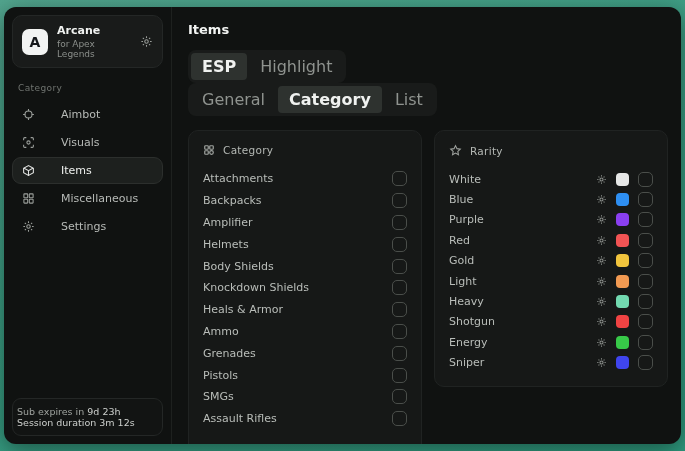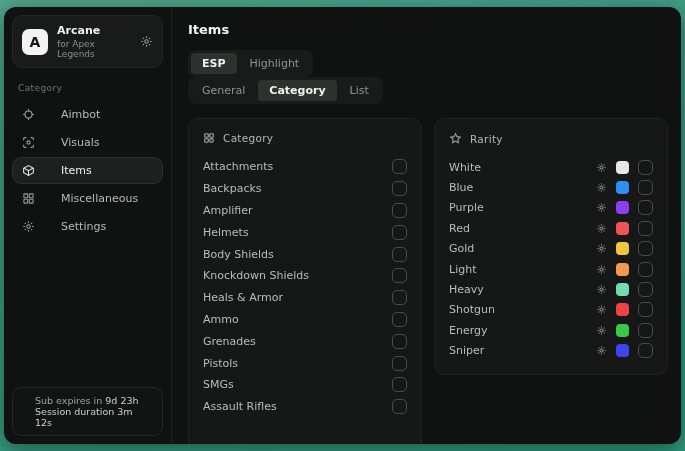--- a/index.html
+++ b/index.html
@@ -44,36 +44,36 @@
     color:#b7bab7; font-size:11px; cursor:pointer;
   }
   .nav-item .ic { display:flex; color:#9a9e9a; }
   .nav-item.active {
     background:#1d201e; border-color:#2c2f2d; color:#eef0ee;
   }
   .nav-item.active .ic { color:#dfe1df; }
   .side-footer {
     position:absolute; left:8px; right:8px; bottom:8px;
     border:1px solid #242726; border-radius:9px;
-    padding:7px 22px; background:#121413;
+    padding:7px 4px; background:#121413;
   }
   .side-footer .l1 { font-size:9.5px; color:#9fa39f; }
   .side-footer .l2 { font-size:9.5px; color:#cdd0cd; margin-top:0; }
   .side-footer b { color:#cdd0cd; font-weight:normal; }
   
   .main { flex:1; padding:15px 16px; position:relative; }
   .page-title { font-size:13px; font-weight:bold; color:#f2f4f2; }
   .seg-group, .tab-group {
     display:inline-flex; background:#191b1a; border-radius:8px;
     padding:3px; gap:2px;
   }
   .seg-group { margin-top:13px; }
   .tab-group { }
   .seg, .tab {
-    font-size:11px; color:#8f938f; padding:4px 11px;
+    font-size:16px; color:#8f938f; padding:4px 11px;
     border-radius:4px; cursor:pointer; white-space:nowrap;
   }
   .seg.active, .tab.active { background:#2e322f; color:#f0f2f0; font-weight:bold; }
   .panels { display:flex; gap:12px; margin-top:14px; align-items:flex-start; }
   .panel {
     width:234px; background:#161817; border:1px solid #202322;
     border-radius:10px; padding:11px 14px 13px 14px;
   }
   .panel.tall { height:400px; }
   .panel-head {

